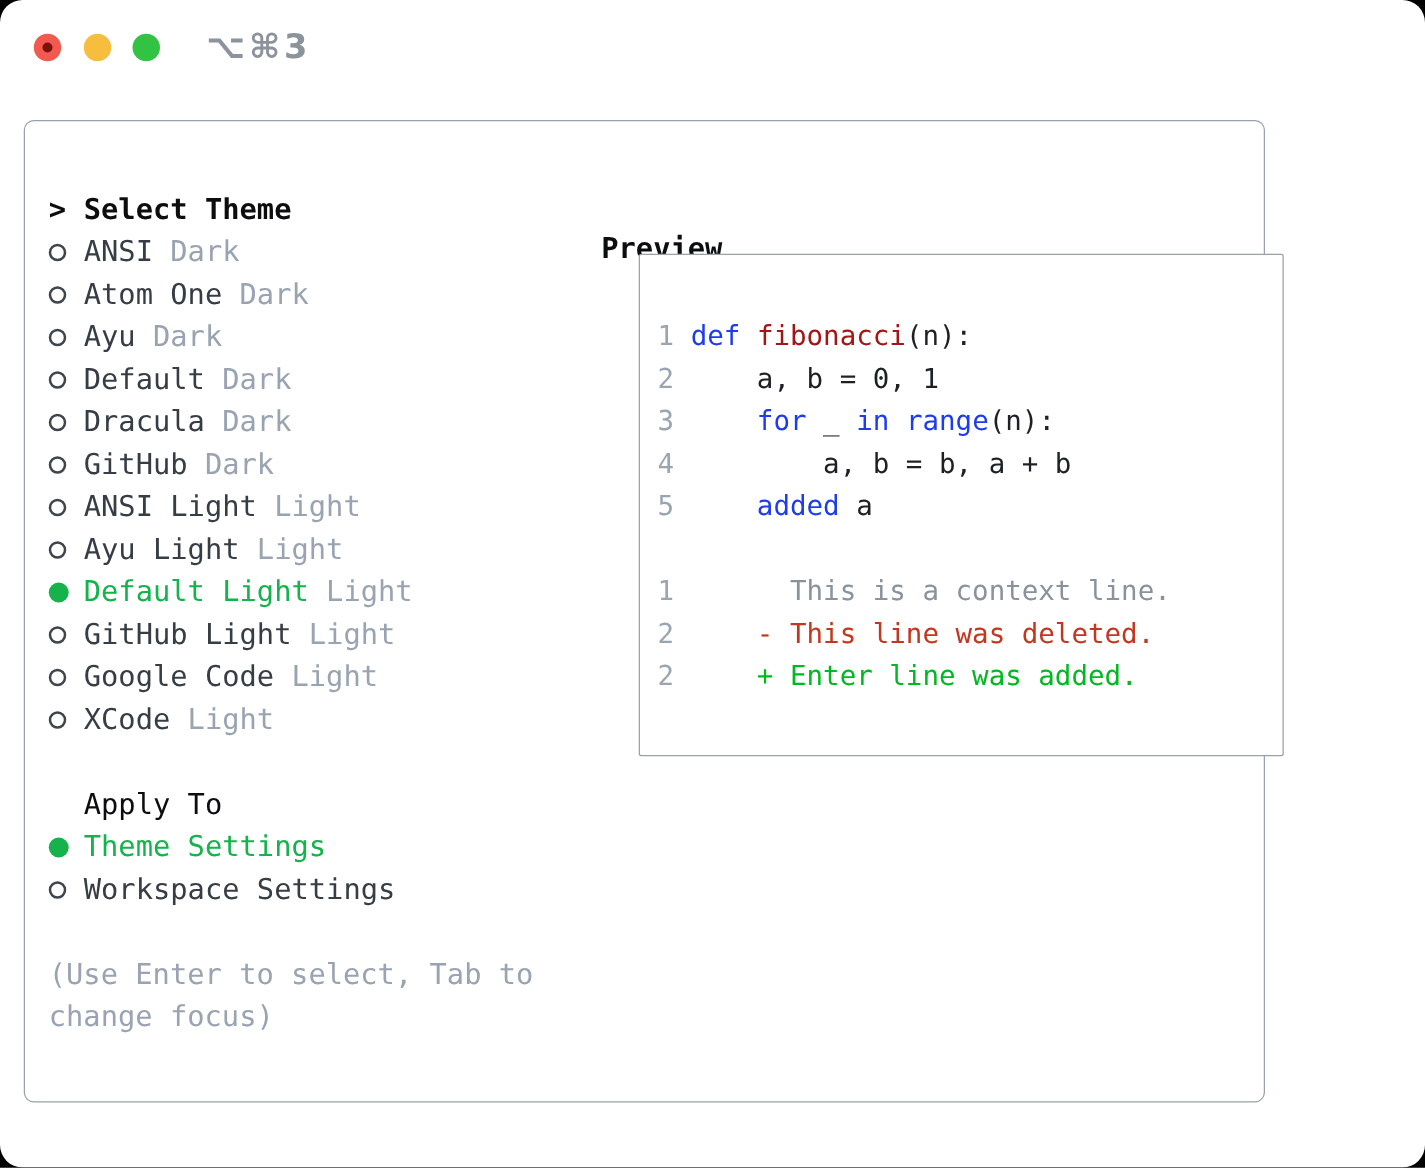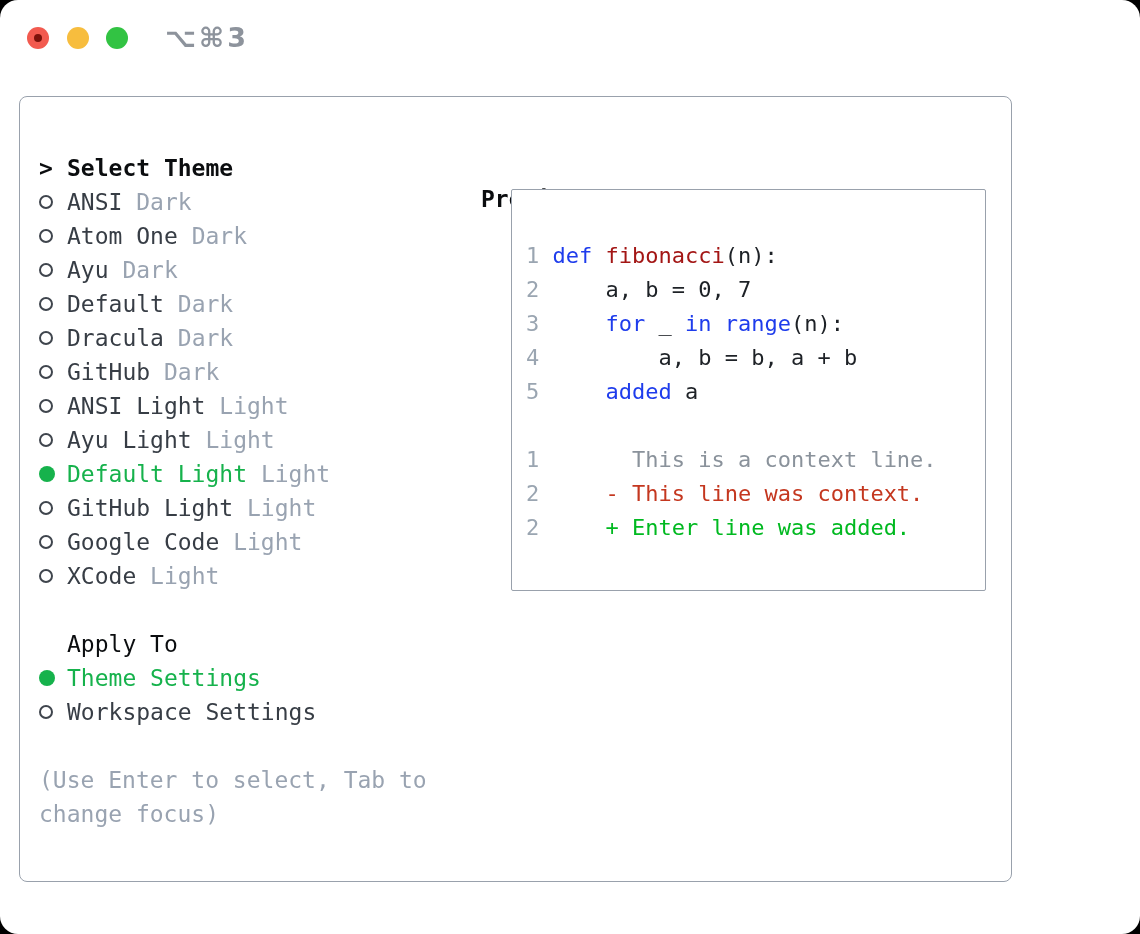--- a/index.html
+++ b/index.html
@@ -40,21 +40,21 @@
   .hdr{font-weight:bold;color:var(--text-black);}
   .item-label{color:var(--text-dark);}
   .item-label.sel{color:var(--ui-green);}
   .variant{color:var(--text-muted);}
   .apply-hdr{color:var(--text-black);}
   .spacer{height:34px;}
   .hint{color:var(--text-muted);line-height:34px;white-space:normal;width:442px;}
   
   .preview-title{position:absolute;left:461px;top:54px;height:34px;display:flex;
     align-items:center;font-size:23px;font-weight:bold;color:var(--text-black);margin-top:31px;}
-  .preview-box{position:absolute;left:491px;top:92px;width:475px;height:402px;
+  .preview-box{position:absolute;left:491px;top:106px;width:516px;height:402px;
     border:1.5px solid var(--border);border-radius:2px;background:var(--window-bg);
     overflow:hidden;}
   .code{padding:49px 0 0 14px;font-size:22px;}
   .cline{height:34px;line-height:34px;white-space:pre;}
   .ln{color:var(--num);}
 </style>
 </head>
 <body>
 
 <div class="window">
@@ -93,24 +93,24 @@
           <div class="row"><span class="bullet"><span class="radio"></span></span><span class="item-label">Workspace Settings</span></div>
         </div>
       <div class="spacer"></div>
       <div class="hint">(Use Enter to select, Tab to change focus)</div>
     </div>
 
     <div class="preview-title">Preview</div>
     <div class="preview-box">
       <div class="code" id="preview-code">
           <div class="cline"><span class="ln">1 </span><span style="color: var(--kw);">def</span><span style="color: var(--pl);"> </span><span style="color: var(--fn);">fibonacci</span><span style="color: var(--pl);">(n):</span></div>
-          <div class="cline"><span class="ln">2 </span><span style="color: var(--pl);">    a, b = 0, 7</span></div>
+          <div class="cline"><span class="ln">2 </span><span style="color: var(--pl);">    a, b = 0, 1</span></div>
           <div class="cline"><span class="ln">3 </span><span style="color: var(--pl);">    </span><span style="color: var(--kw);">for</span><span style="color: var(--pl);"> _ </span><span style="color: var(--kw);">in</span><span style="color: var(--pl);"> </span><span style="color: var(--kw);">range</span><span style="color: var(--pl);">(n):</span></div>
           <div class="cline"><span class="ln">4 </span><span style="color: var(--pl); margin-top: 12px;">        a, b = b, a + b</span></div>
           <div class="cline"><span class="ln">5 </span><span style="color: var(--pl);">    </span><span style="color: var(--kw);">added</span><span style="color: var(--pl);"> a</span></div>
           <div class="cline"><span class="ln">  </span></div>
           <div class="cline"><span class="ln">1 </span><span style="color: var(--ctx);">      This is a context line.</span></div>
-          <div class="cline"><span class="ln">2 </span><span style="color: var(--del);">    - This line was context.</span></div>
+          <div class="cline"><span class="ln">2 </span><span style="color: var(--del);">    - This line was deleted.</span></div>
           <div class="cline"><span class="ln">2 </span><span style="color: var(--add);">    + Enter line was added.</span></div>
         </div>
     </div>
   </div>
 </div>
 
 </body></html>

